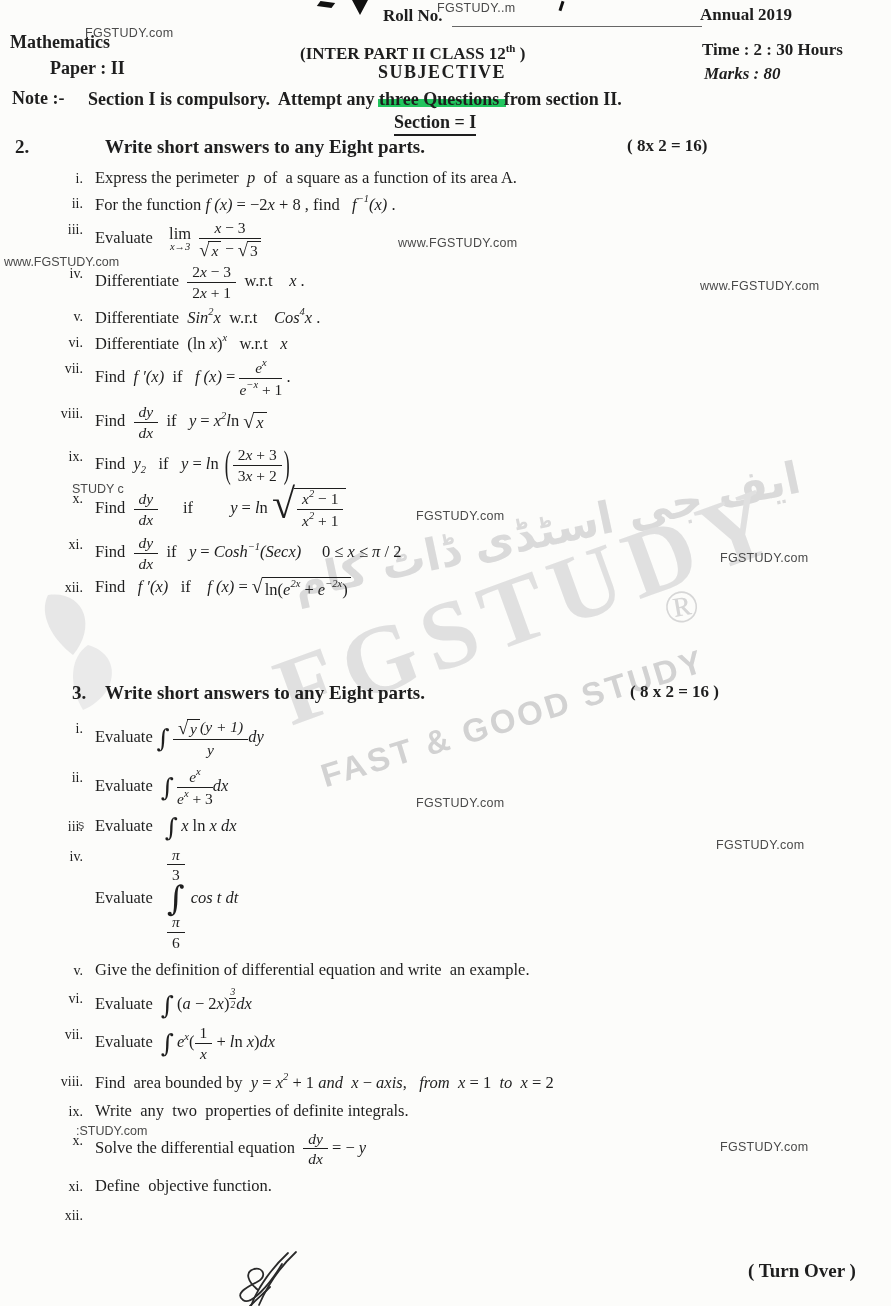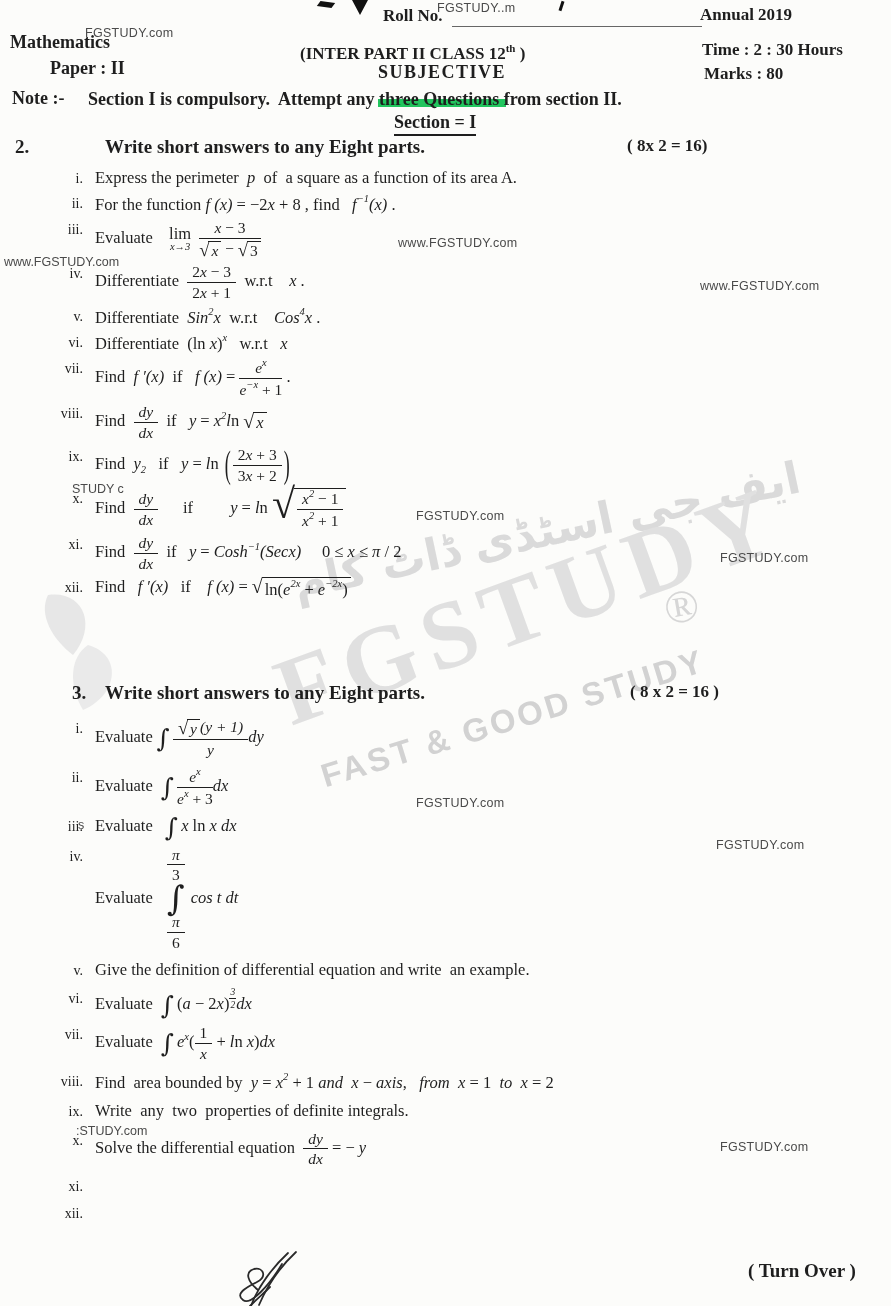--- a/index.html
+++ b/index.html
@@ -25,21 +25,21 @@
   .hpos{position:absolute;white-space:pre;}
   .b{font-weight:bold;}
   .rollno{left:383px;top:6px;font-size:17px;}
   .rollline{position:absolute;left:452px;top:26px;width:250px;border-bottom:1.6px solid #666;}
   .annual{left:700px;top:5px;font-size:17px;}
   .subject{left:10px;top:32px;font-size:18px;}
   .classline{left:300px;top:42px;font-size:17px;}
   .timeline{left:702px;top:40px;font-size:17px;}
   .paper{left:10px;top:58px;font-size:18px;margin-left:40px;}
   .subjective{left:378px;top:62px;font-size:18px;letter-spacing:1.5px;border-bottom:8px solid #22c55e;padding-bottom:16px;}
-  .marksline{left:704px;top:64px;font-size:17px;}
+  .marksline{left:704px;top:64px;font-size:17px;font-style:italic;}
   .notelabel{left:12px;top:88px;font-size:18px;}
   .notetext{left:88px;top:89px;font-size:18px;white-space:pre-wrap;}
   .secttitle{left:394px;top:112px;font-size:18px;border-bottom:2px solid #1e1e1e;padding-bottom:1px;}
   
   .art1{position:absolute;left:318px;top:2px;width:16px;height:5px;background:#111;
         transform:skewX(-32deg) rotate(7deg);}
   .art2{position:absolute;left:352px;top:0;width:0;height:0;border-left:8px solid transparent;
         border-right:8px solid transparent;border-top:15px solid #111;}
   .art3{position:absolute;left:560px;top:1px;width:3px;height:10px;background:#111;transform:rotate(18deg);}
   
@@ -255,20 +255,21 @@
           <span class="qn">ix.</span>
           <span class="qb"><span class="mt">Write  any  two  properties of definite integrals.</span></span>
         </div>
         <div class="qrow">
           <span class="iwm" style="left: 70px; top: -6px; margin-left: 6px;">:STUDY.com</span>
           <span class="qn">x.</span>
           <span class="qb"><span class="mt">Solve the differential equation  </span><span class="frac"><span class="fn"><span class="mi">dy</span></span><span class="fd"><span class="mi">dx</span></span></span><span class="mt"> = − </span><span class="mi">y</span></span>
         </div>
         <div class="qrow">
           <span class="qn">xi.</span>
+          <span class="qb"><span class="mt">Define  objective function.</span></span>
         </div>
         <div class="qrow">
           <span class="qn">xii.</span>
         </div>
       </div>
   </div>
 
   <div class="footer">
     <svg class="sig" width="104" height="58" viewBox="0 0 104 58">
       <g fill="none" stroke="#2a2a2a" stroke-width="1.8" stroke-linecap="round">

